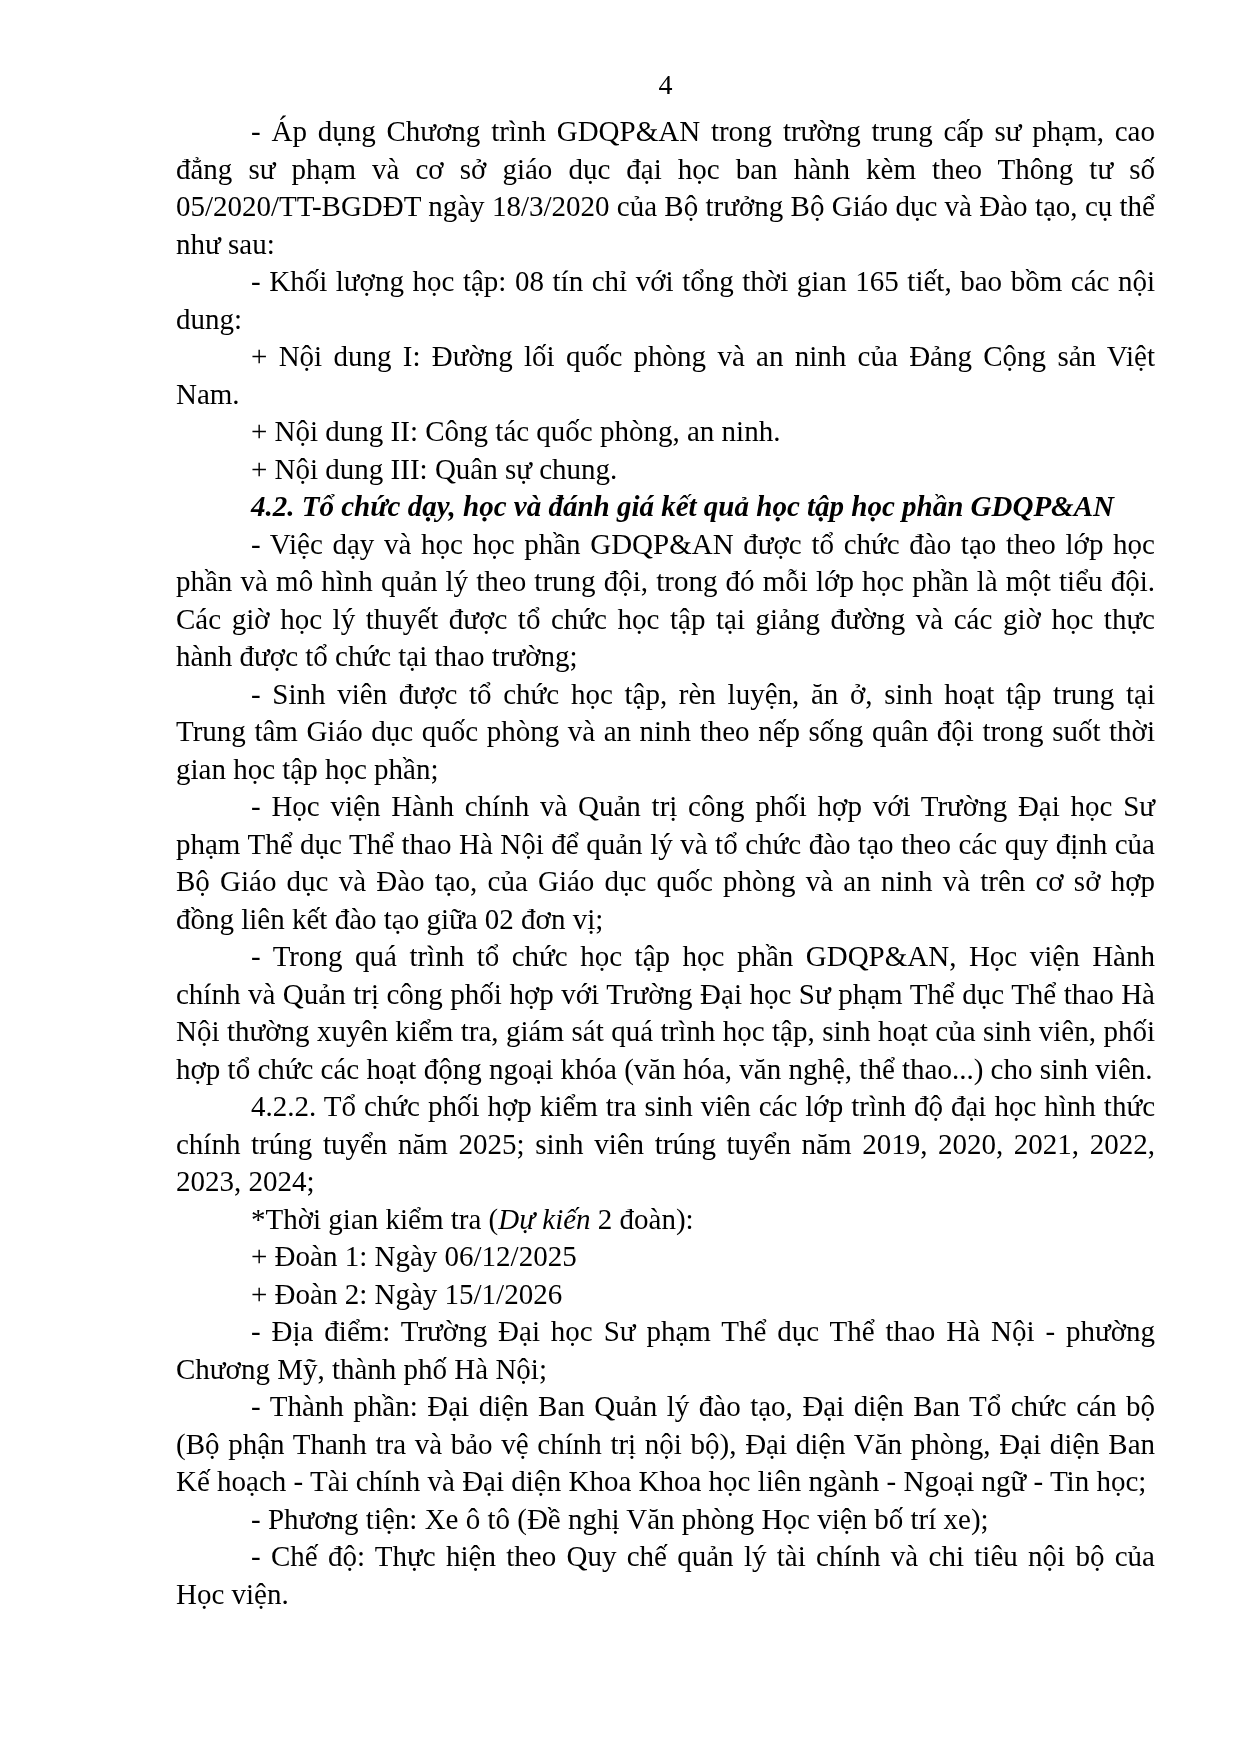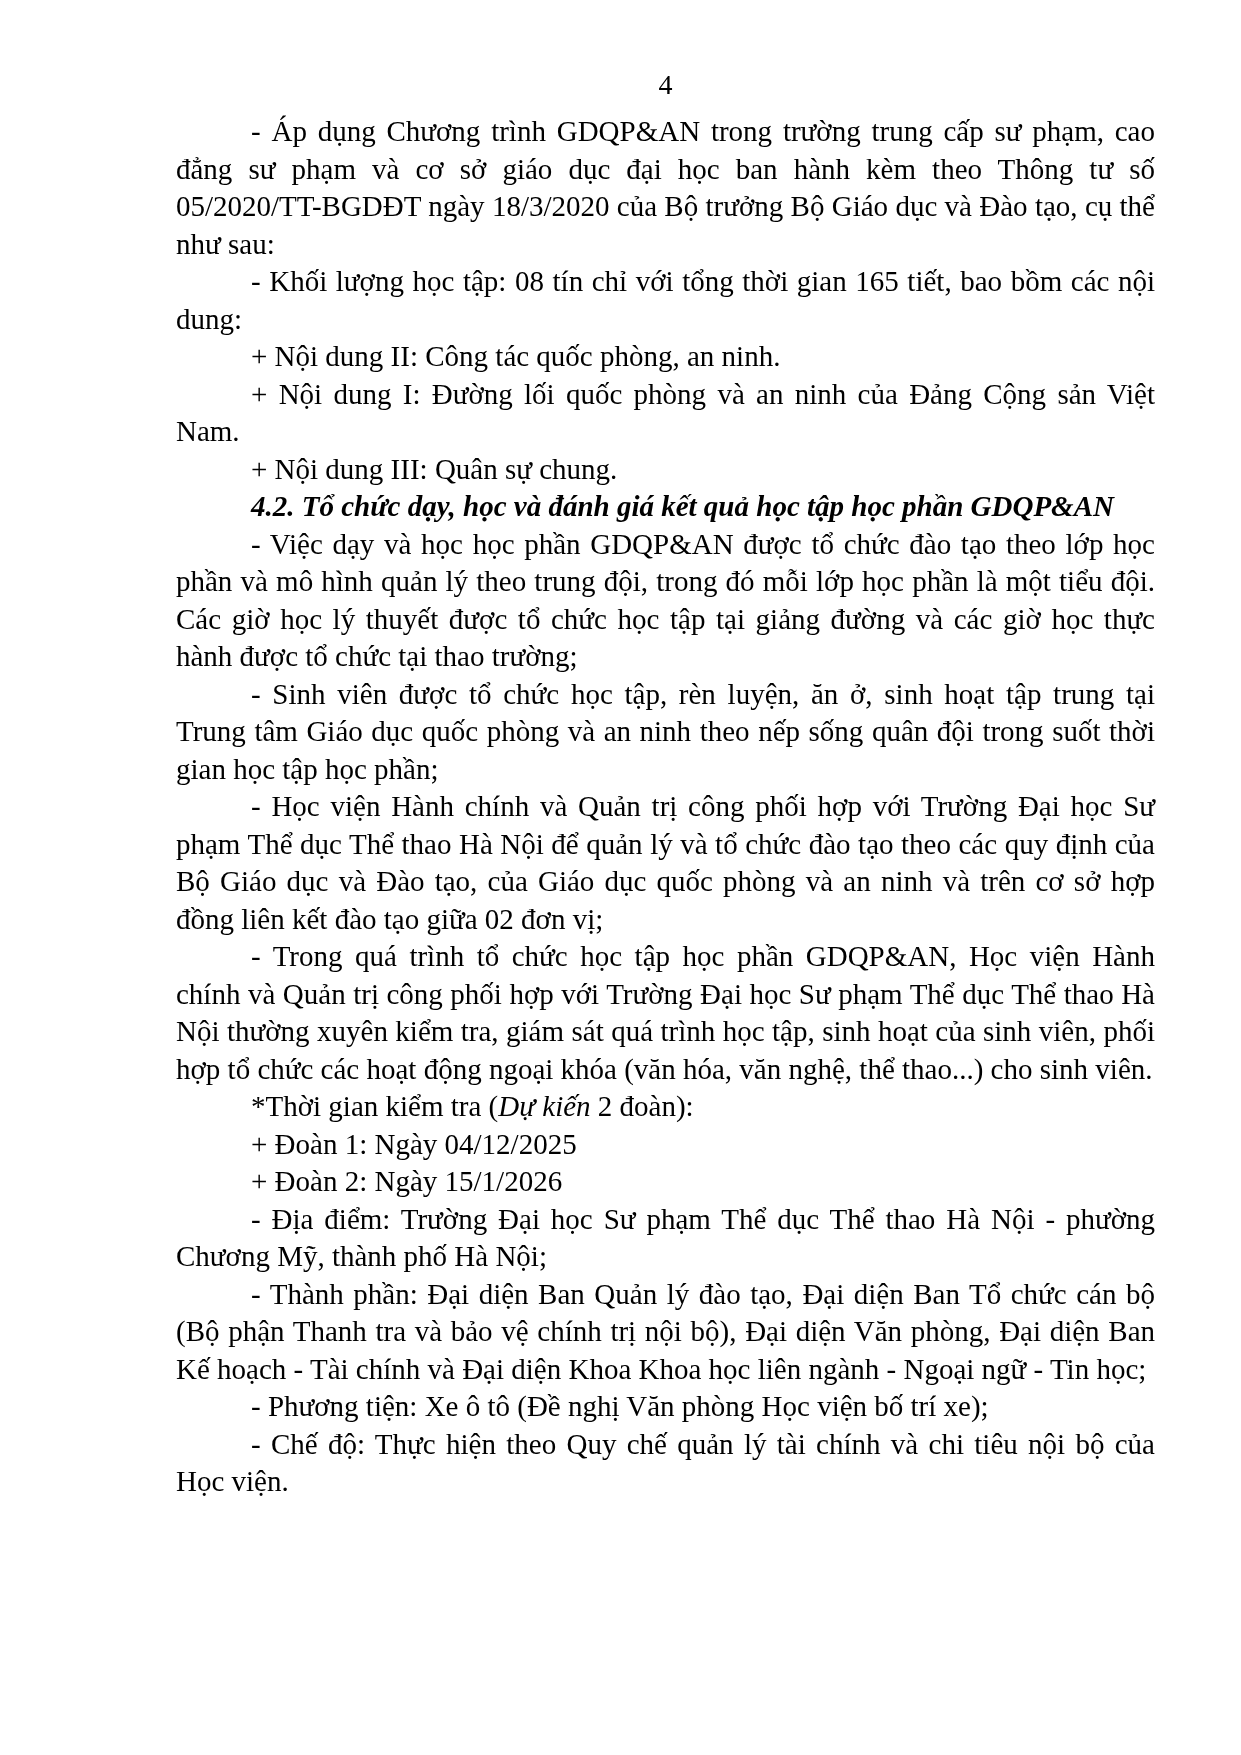--- a/index.html
+++ b/index.html
@@ -48,42 +48,43 @@
 <div class="page">
 
   <div class="page-number">4</div>
 
   <div class="content">
 
     <p>- Áp dụng Chương trình GDQP&amp;AN trong trường trung cấp sư phạm, cao đẳng sư phạm và cơ sở giáo dục đại học ban hành kèm theo Thông tư số 05/2020/TT-BGDĐT ngày 18/3/2020 của Bộ trưởng Bộ Giáo dục và Đào tạo, cụ thể như sau:</p>
 
     <p>- Khối lượng học tập: 08 tín chỉ với tổng thời gian 165 tiết, bao bồm các nội dung:</p>
 
+    <p>+ Nội dung I: Đường lối quốc phòng và an ninh của Đảng Cộng sản Việt Nam.</p>
+
     <p>+ Nội dung II: Công tác quốc phòng, an ninh.</p>
-
-    <p>+ Nội dung I: Đường lối quốc phòng và an ninh của Đảng Cộng sản Việt Nam.</p>
 
     <p>+ Nội dung III: Quân sự chung.</p>
 
 
     <p class="heading-bold-italic">4.2. Tổ chức dạy, học và đánh giá kết quả học tập học phần GDQP&amp;AN</p>
 
 
     <p>- Việc dạy và học học phần GDQP&amp;AN được tổ chức đào tạo theo lớp học phần và mô hình quản lý theo trung đội, trong đó mỗi lớp học phần là một tiểu đội. Các giờ học lý thuyết được tổ chức học tập tại giảng đường và các giờ học thực hành được tổ chức tại thao trường;</p>
 
     <p>- Sinh viên được tổ chức học tập, rèn luyện, ăn ở, sinh hoạt tập trung tại Trung tâm Giáo dục quốc phòng và an ninh theo nếp sống quân đội trong suốt thời gian học tập học phần;</p>
 
     <p>- Học viện Hành chính và Quản trị công phối hợp với Trường Đại học Sư phạm Thể dục Thể thao Hà Nội để quản lý và tổ chức đào tạo theo các quy định của Bộ Giáo dục và Đào tạo, của Giáo dục quốc phòng và an ninh và trên cơ sở hợp đồng liên kết đào tạo giữa 02 đơn vị;</p>
 
     <p>- Trong quá trình tổ chức học tập học phần GDQP&amp;AN, Học viện Hành chính và Quản trị công phối hợp với Trường Đại học Sư phạm Thể dục Thể thao Hà Nội thường xuyên kiểm tra, giám sát quá trình học tập, sinh hoạt của sinh viên, phối hợp tổ chức các hoạt động ngoại khóa (văn hóa, văn nghệ, thể thao...) cho sinh viên.</p>
 
+    <p>4.2.2. Tổ chức phối hợp kiểm tra sinh viên các lớp trình độ đại học hình thức chính trúng tuyển năm 2025; sinh viên trúng tuyển năm 2019, 2020, 2021, 2022, 2023, 2024;</p>
 
     <p><span>*Thời gian kiểm tra (</span><em>Dự kiến</em><span> 2 đoàn):</span></p>
 
-    <p>+ Đoàn 1: Ngày 04/12/2025</p>
+    <p>+ Đoàn 1: Ngày 06/12/2025</p>
 
     <p>+ Đoàn 2: Ngày 15/1/2026</p>
 
     <p>- Địa điểm: Trường Đại học Sư phạm Thể dục Thể thao Hà Nội - phường Chương Mỹ, thành phố Hà Nội;</p>
 
     <p>- Thành phần: Đại diện Ban Quản lý đào tạo, Đại diện Ban Tổ chức cán bộ (Bộ phận Thanh tra và bảo vệ chính trị nội bộ), Đại diện Văn phòng, Đại diện Ban Kế hoạch - Tài chính và Đại diện Khoa Khoa học liên ngành - Ngoại ngữ - Tin học;</p>
 
 
     <p>- Phương tiện: Xe ô tô (Đề nghị Văn phòng Học viện bố trí xe);</p>
 

